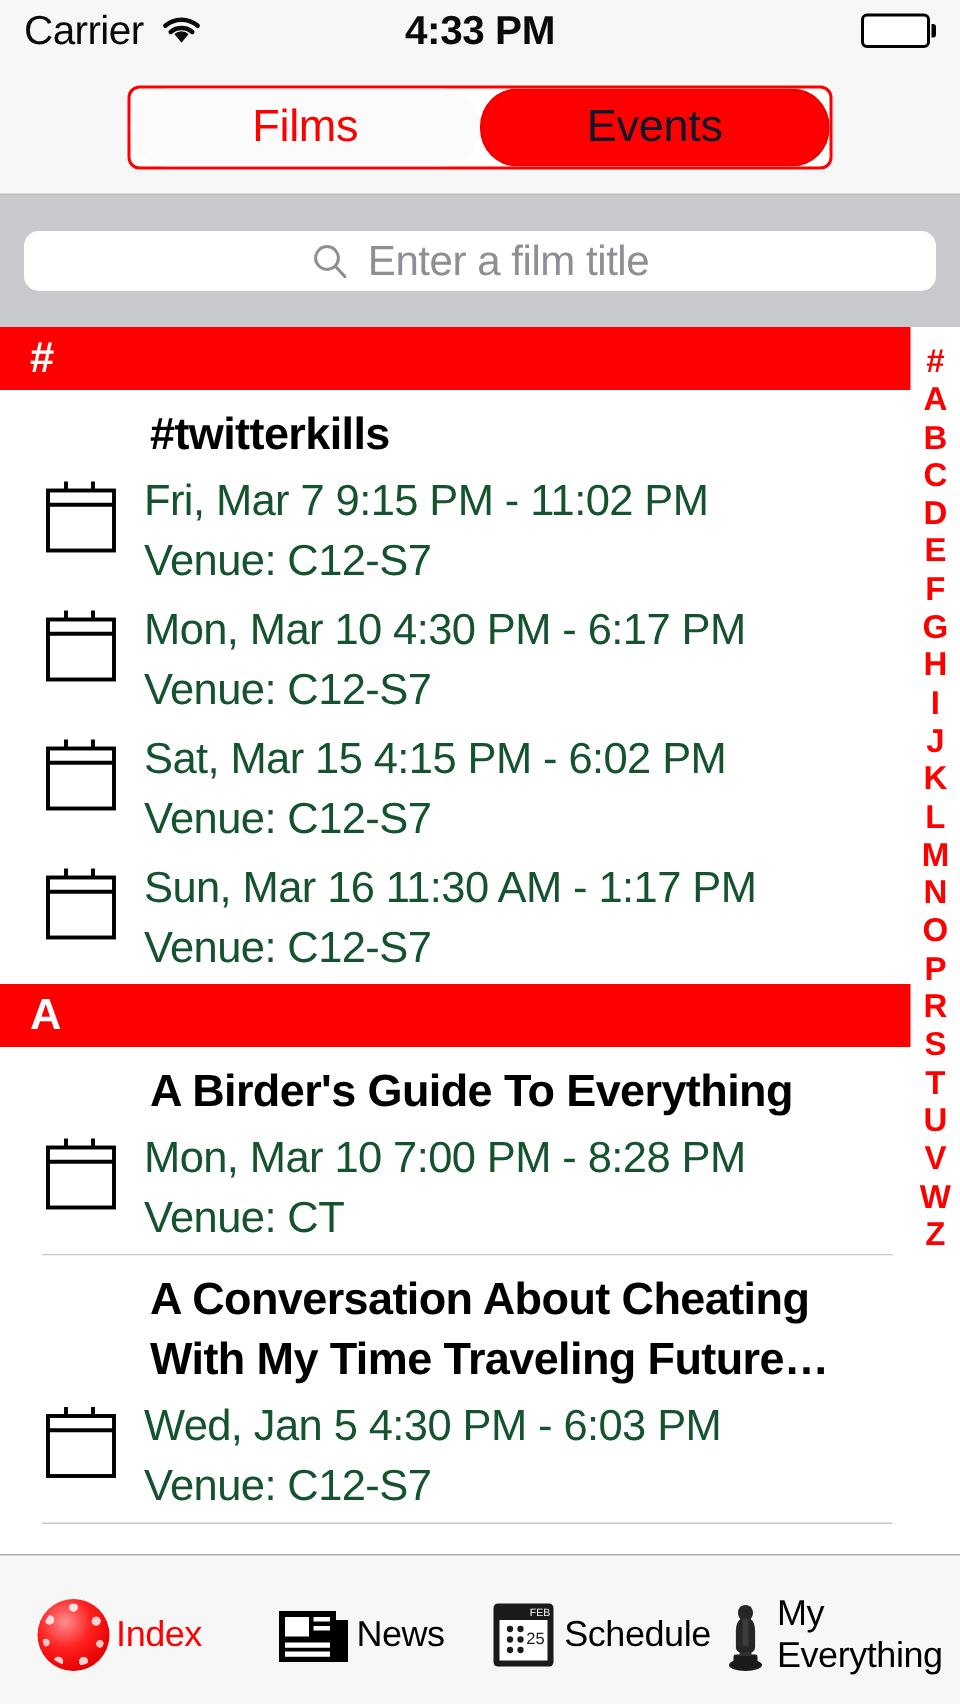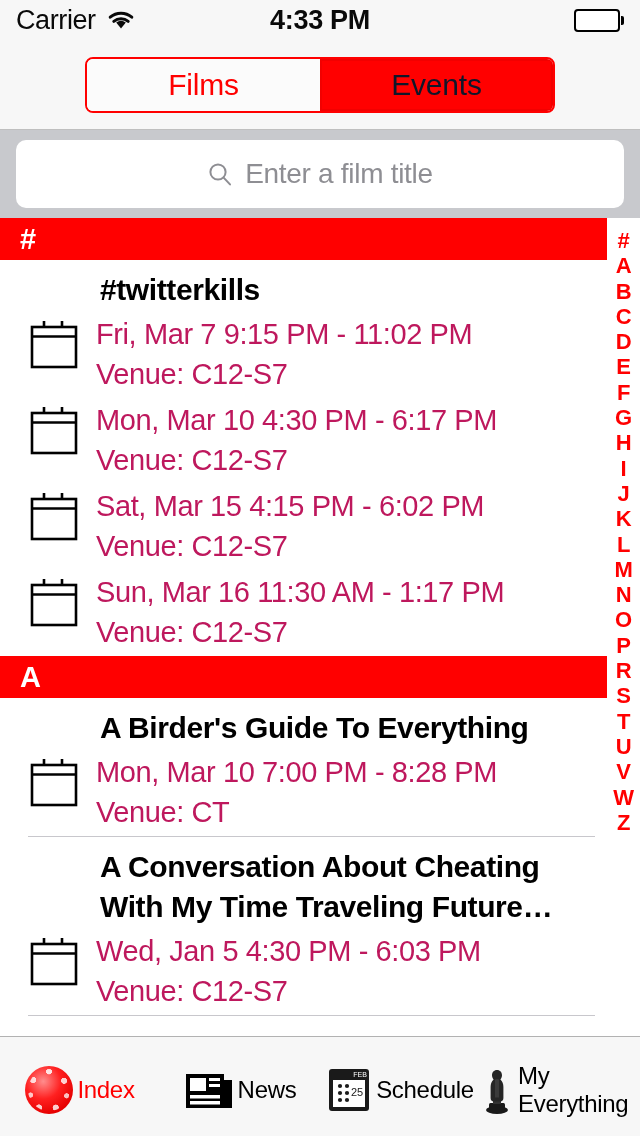--- a/index.html
+++ b/index.html
@@ -40,33 +40,33 @@
     display: flex; align-items: center; justify-content: center;
     border-bottom: 1px solid #bfbfbf;
   }
   .segmented {
     width: 470px; height: 56px;
     border: 2px solid #ff0000; border-radius: 8px;
     display: flex; overflow: hidden; background: #fff;
   }
   .seg {
     flex: 1; display: flex; align-items: center; justify-content: center;
-    font-size: 30px; letter-spacing: -0.2px;
+    font-size: 30px; letter-spacing: -0.2px; border-radius: 25px;
   }
   .seg.inactive { background: #fbfbfb; color: #ff0000; }
   .seg.active { background: #ff0000; color: #0f172a;
     box-shadow: inset 0 0 0 2px rgba(0,0,0,0.05); }
 
   
   .search-bar {
     height: 88px; background: #c8c9cd;
     display: flex; align-items: center; padding: 0 16px;
   }
   .search-field {
-    flex: 1; height: 68px; background: #ffffff; border-radius: 10px;
+    flex: 1; height: 40px; background: #ffffff; border-radius: 10px;
     display: flex; align-items: center; justify-content: center; gap: 12px;
   }
   .magnifier { width: 26px; height: 26px; display: block; }
   .search-placeholder { font-size: 28px; color: #8e8e93; letter-spacing: -0.3px; }
 
   
   .list-area { position: relative; height: 818px; overflow: hidden; background: #fff; }
   .section-header {
     width: 607px; height: 42px; background: #ff0000;
     display: flex; align-items: center; padding-left: 20px;
@@ -79,21 +79,21 @@
     font-size: 30px; font-weight: bold; color: #000; letter-spacing: -0.4px;
     line-height: 40px; padding: 10px 22px 2px 100px; text-align: left;
   }
   .event-row {
     display: flex; align-items: flex-start; padding: 2px 12px 4px 28px;
     min-height: 78px;
   }
   .cal-icon { width: 52px; height: 52px; flex: none; margin-top: 4px; }
   .event-text { padding-left: 16px; }
   .event-line {
-    font-size: 29px; color: #be185d; line-height: 40px; letter-spacing: -0.4px;
+    font-size: 29px; color: #14532d; line-height: 40px; letter-spacing: -0.4px;
     white-space: nowrap;
   }
   .row-divider { height: 1px; background: #c8c7cc; margin-left: 28px; width: 567px; }
 
   
   .index-bar {
     position: absolute; top: 0; right: 0; width: 33px; height: 818px;
     display: flex; flex-direction: column; align-items: center;
     padding-top: 10px; background: transparent;
   }

